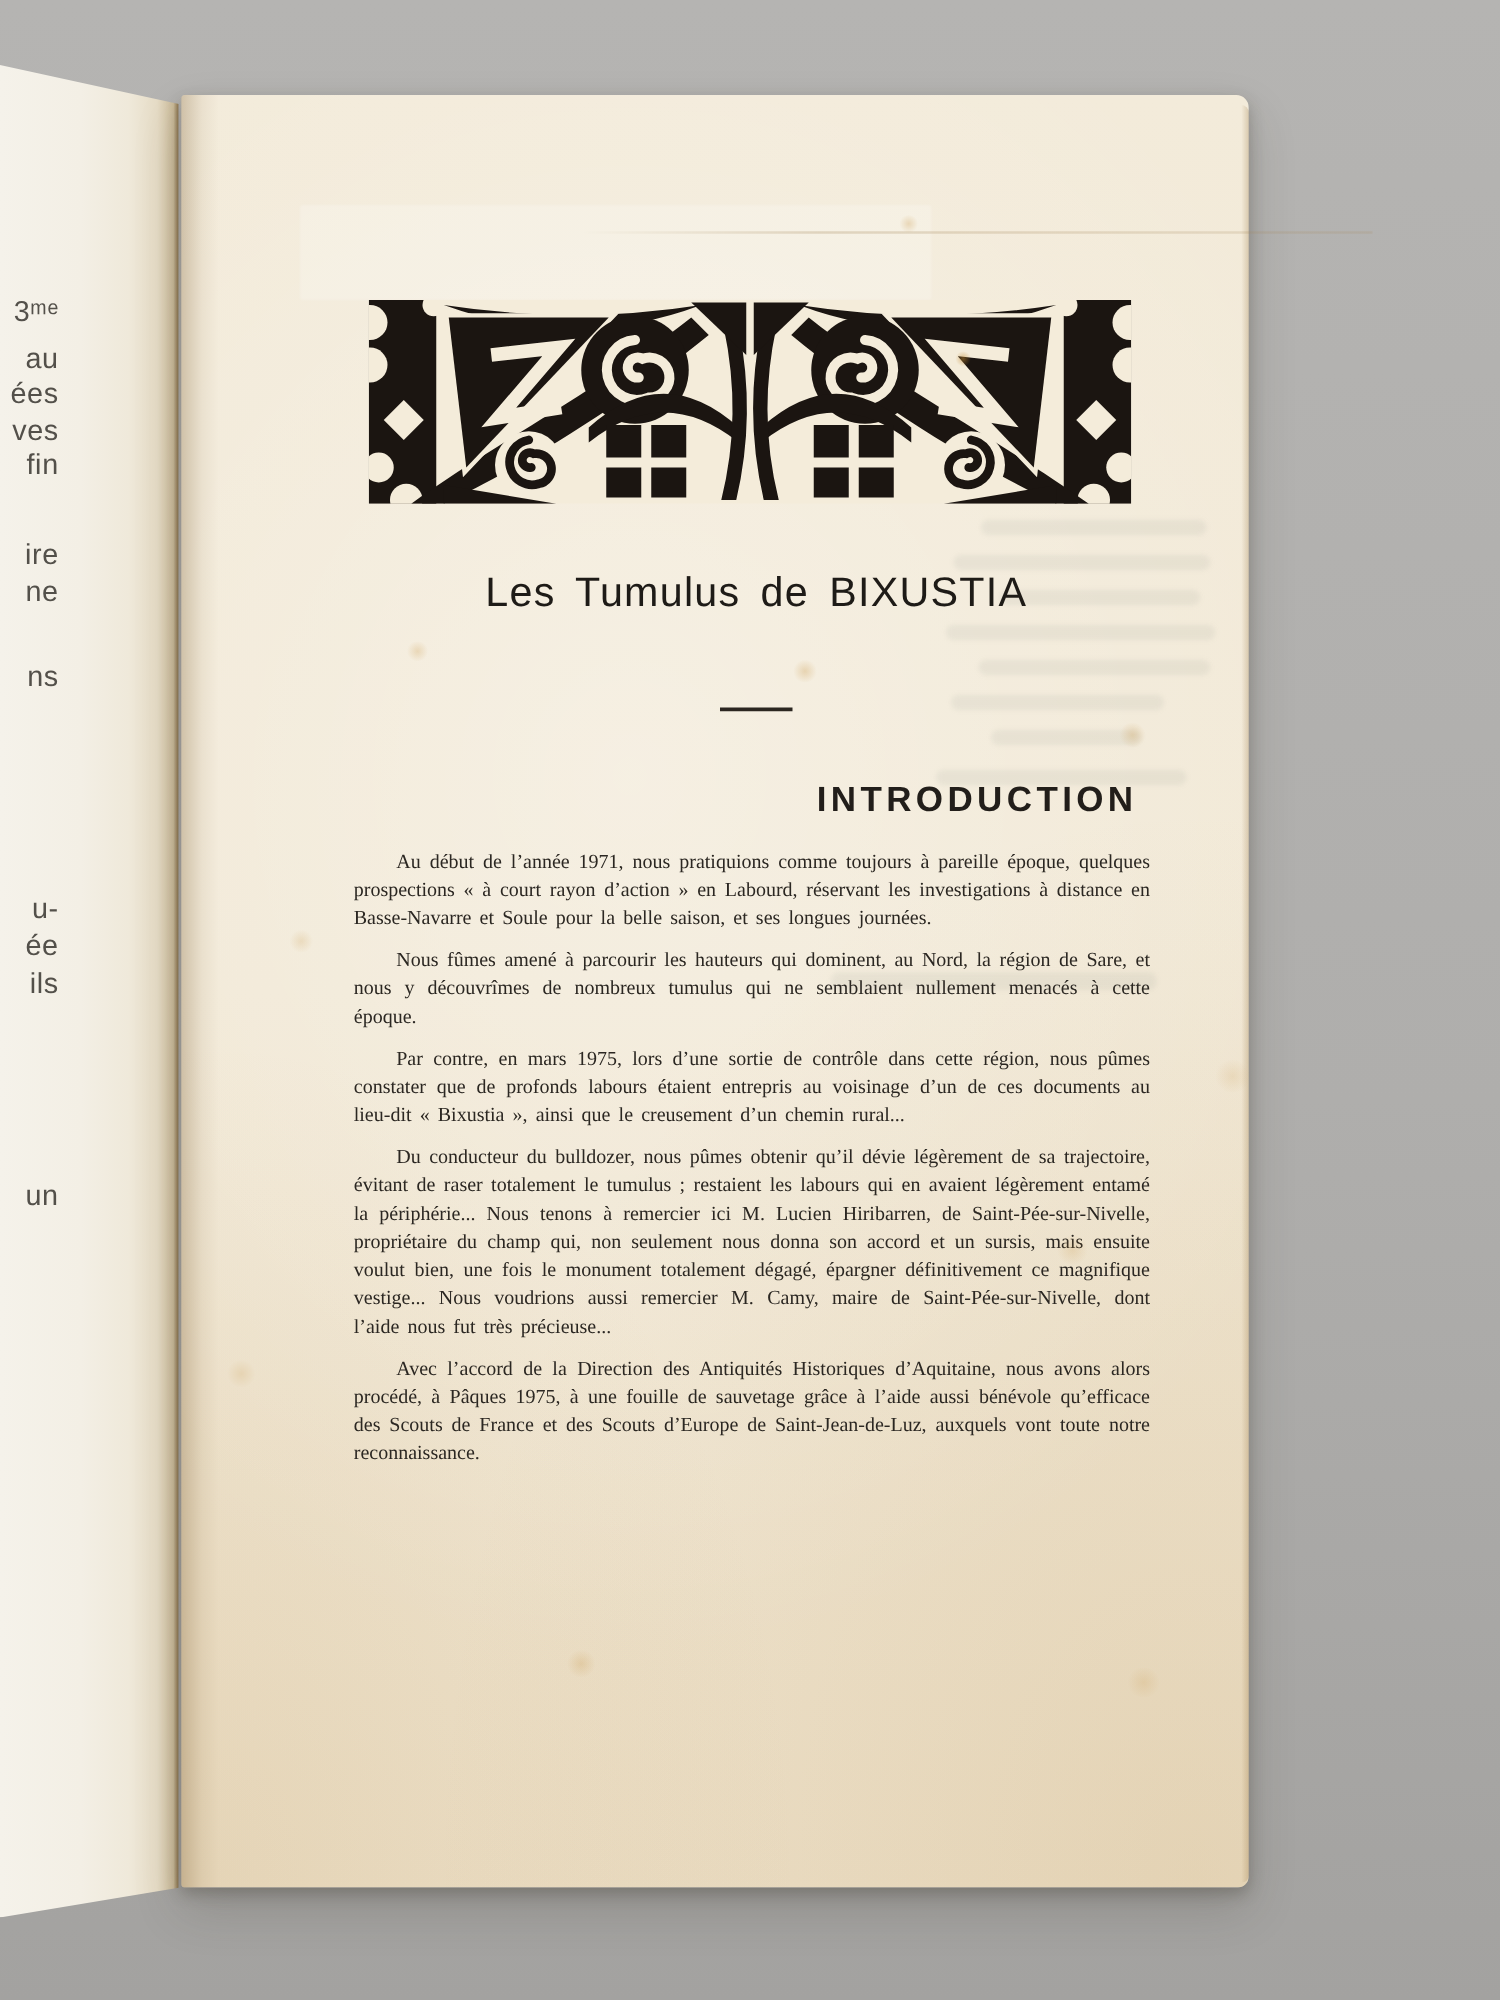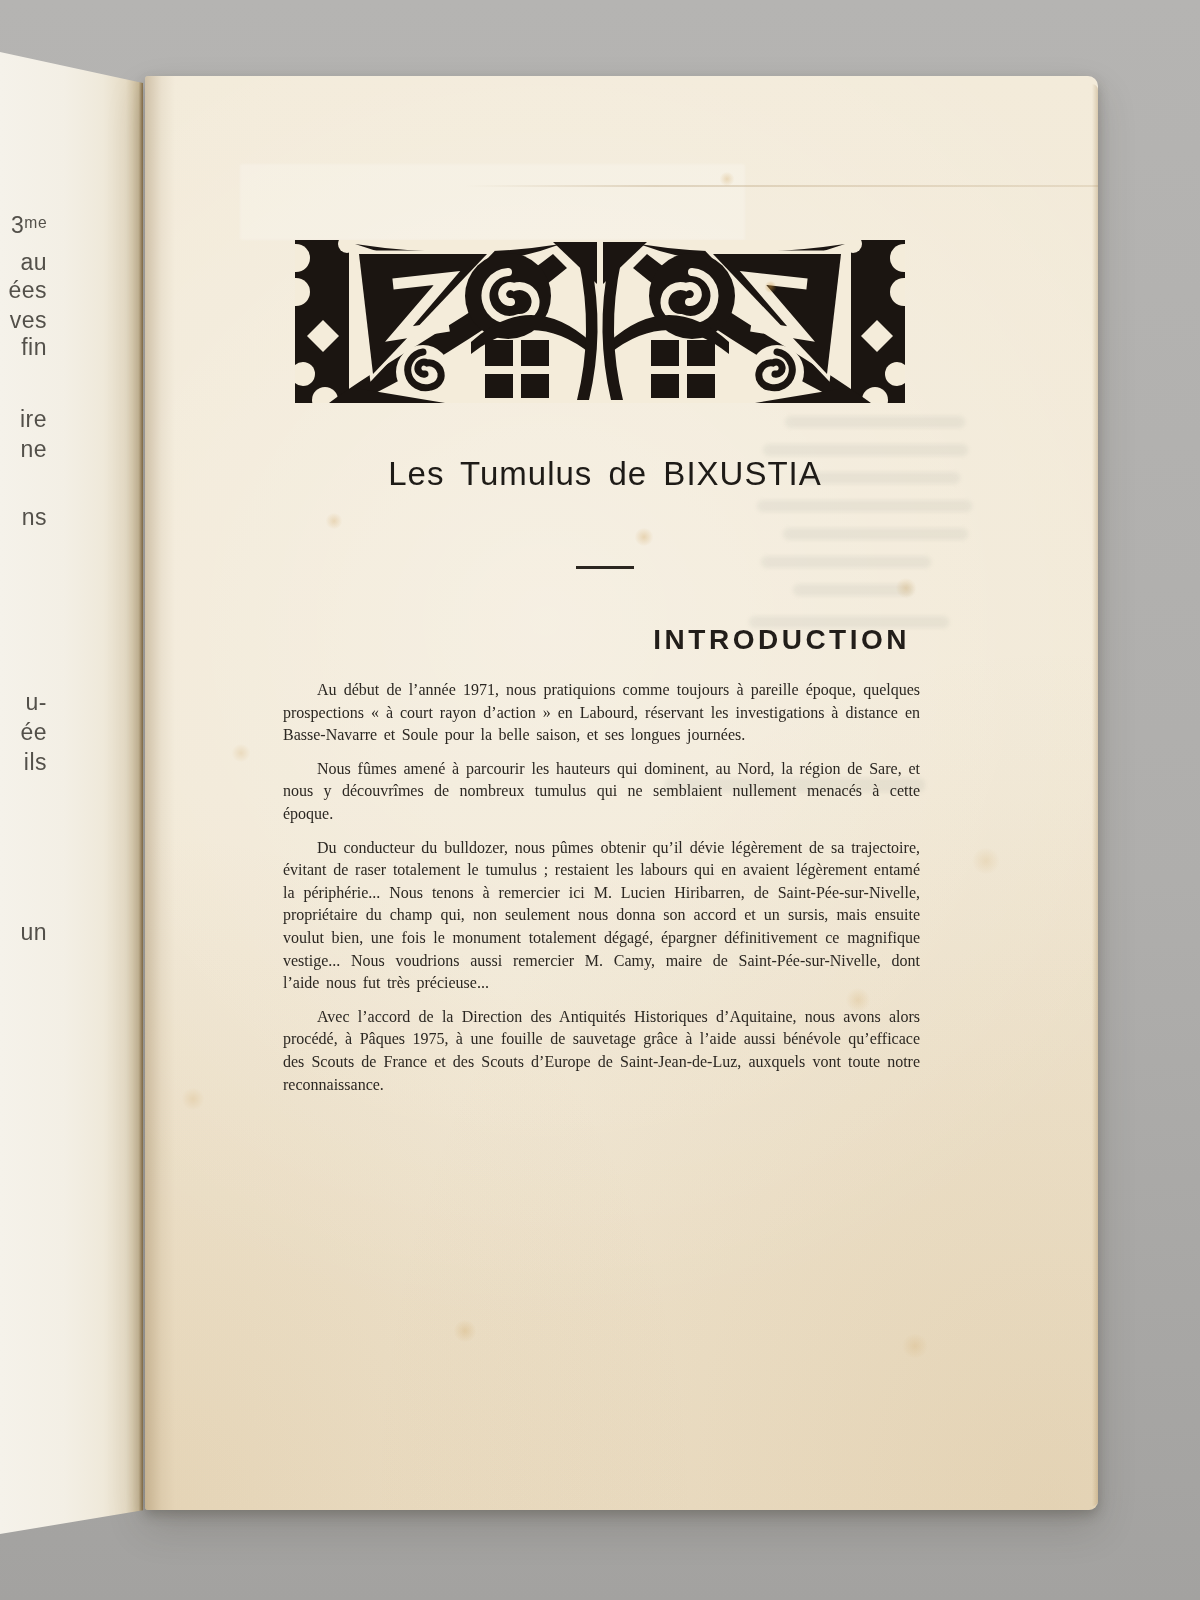--- a/index.html
+++ b/index.html
@@ -11,25 +11,25 @@
   
   .left-page{
     position:absolute;left:0;top:52px;width:143px;height:1482px;
     background:linear-gradient(90deg,#f5f2ea 0%,#f3efe5 45%,#efe9da 72%,#e6dcc6 88%,#cdbd9c 97%,#8d744c 100%);
     clip-path:polygon(0 0,100% 2.1%,100% 98.4%,0 100%);
     box-shadow:0 8px 18px rgba(60,55,45,.25);
   }
   .frag{
     position:absolute;left:0;width:47px;text-align:right;
     font-family:"Liberation Sans",sans-serif;font-size:23px;line-height:24px;
-    color:#53504a;letter-spacing:.5px;white-space:nowrap;
+    color:#53504a;letter-spacing:.5px;white-space:nowrap;margin-top:24px;
   }
   
   .page{
-    position:absolute;left:145px;top:76px;width:953px;height:1434px;
+    position:absolute;left:145px;top:76px;width:854px;height:1434px;
     background:
       radial-gradient(120% 80% at 42% 38%, rgba(255,255,255,.30), rgba(255,255,255,0) 62%),
       radial-gradient(130% 110% at 95% 100%, rgba(176,134,64,.14), rgba(176,134,64,0) 55%),
       radial-gradient(110% 95% at 3% 100%, rgba(176,134,64,.12), rgba(176,134,64,0) 50%),
       linear-gradient(180deg,#f3ebda 0%,#f1e8d5 50%,#ecdfc7 100%);
     border-radius:3px 10px 9px 3px;
     box-shadow:0 5px 12px rgba(55,50,40,.28),0 18px 38px rgba(55,50,40,.18);
   }
   .page::before{ 
     content:"";position:absolute;left:0;top:0;bottom:0;width:30px;
@@ -165,20 +165,21 @@
   <h1 class="title">
     <span>Les Tumulus de BIXUSTIA</span><br>
   </h1>
   <div class="title-rule"></div>
 
   <h2 class="section-heading">INTRODUCTION</h2>
 
   <div class="bodycol">
     <p>Au début de l’année 1971, nous pratiquions comme toujours à pareille époque, quelques prospections « à court rayon d’action » en Labourd, réservant les investigations à distance en Basse-Navarre et Soule pour la belle saison, et ses longues journées.</p>
     <p>Nous fûmes amené à parcourir les hauteurs qui dominent, au Nord, la région de Sare, et nous y découvrîmes de nombreux tumulus qui ne semblaient nullement menacés à cette époque.</p>
+    <p>Par contre, en mars 1975, lors d’une sortie de contrôle dans cette région, nous pûmes constater que de profonds labours étaient entrepris au voisinage d’un de ces documents au lieu-dit « Bixustia », ainsi que le creusement d’un chemin rural...</p>
     <p>Du conducteur du bulldozer, nous pûmes obtenir qu’il dévie légèrement de sa trajectoire, évitant de raser totalement le tumulus ; restaient les labours qui en avaient légèrement entamé la périphérie... Nous tenons à remercier ici M. Lucien Hiribarren, de Saint-Pée-sur-Nivelle, propriétaire du champ qui, non seulement nous donna son accord et un sursis, mais ensuite voulut bien, une fois le monument totalement dégagé, épargner définitivement ce magnifique vestige... Nous voudrions aussi remercier M. Camy, maire de Saint-Pée-sur-Nivelle, dont l’aide nous fut très précieuse...</p>
     <p>Avec l’accord de la Direction des Antiquités Historiques d’Aquitaine, nous avons alors procédé, à Pâques 1975, à une fouille de sauvetage grâce à l’aide aussi bénévole qu’efficace des Scouts de France et des Scouts d’Europe de Saint-Jean-de-Luz, auxquels vont toute notre reconnaissance.</p>
   </div>
 
   <div class="spot s1"></div>
   <div class="spot s2"></div>
   <div class="spot s3"></div>
   <div class="spot s4"></div>
   <div class="spot s5"></div>
   <div class="spot s6"></div>

